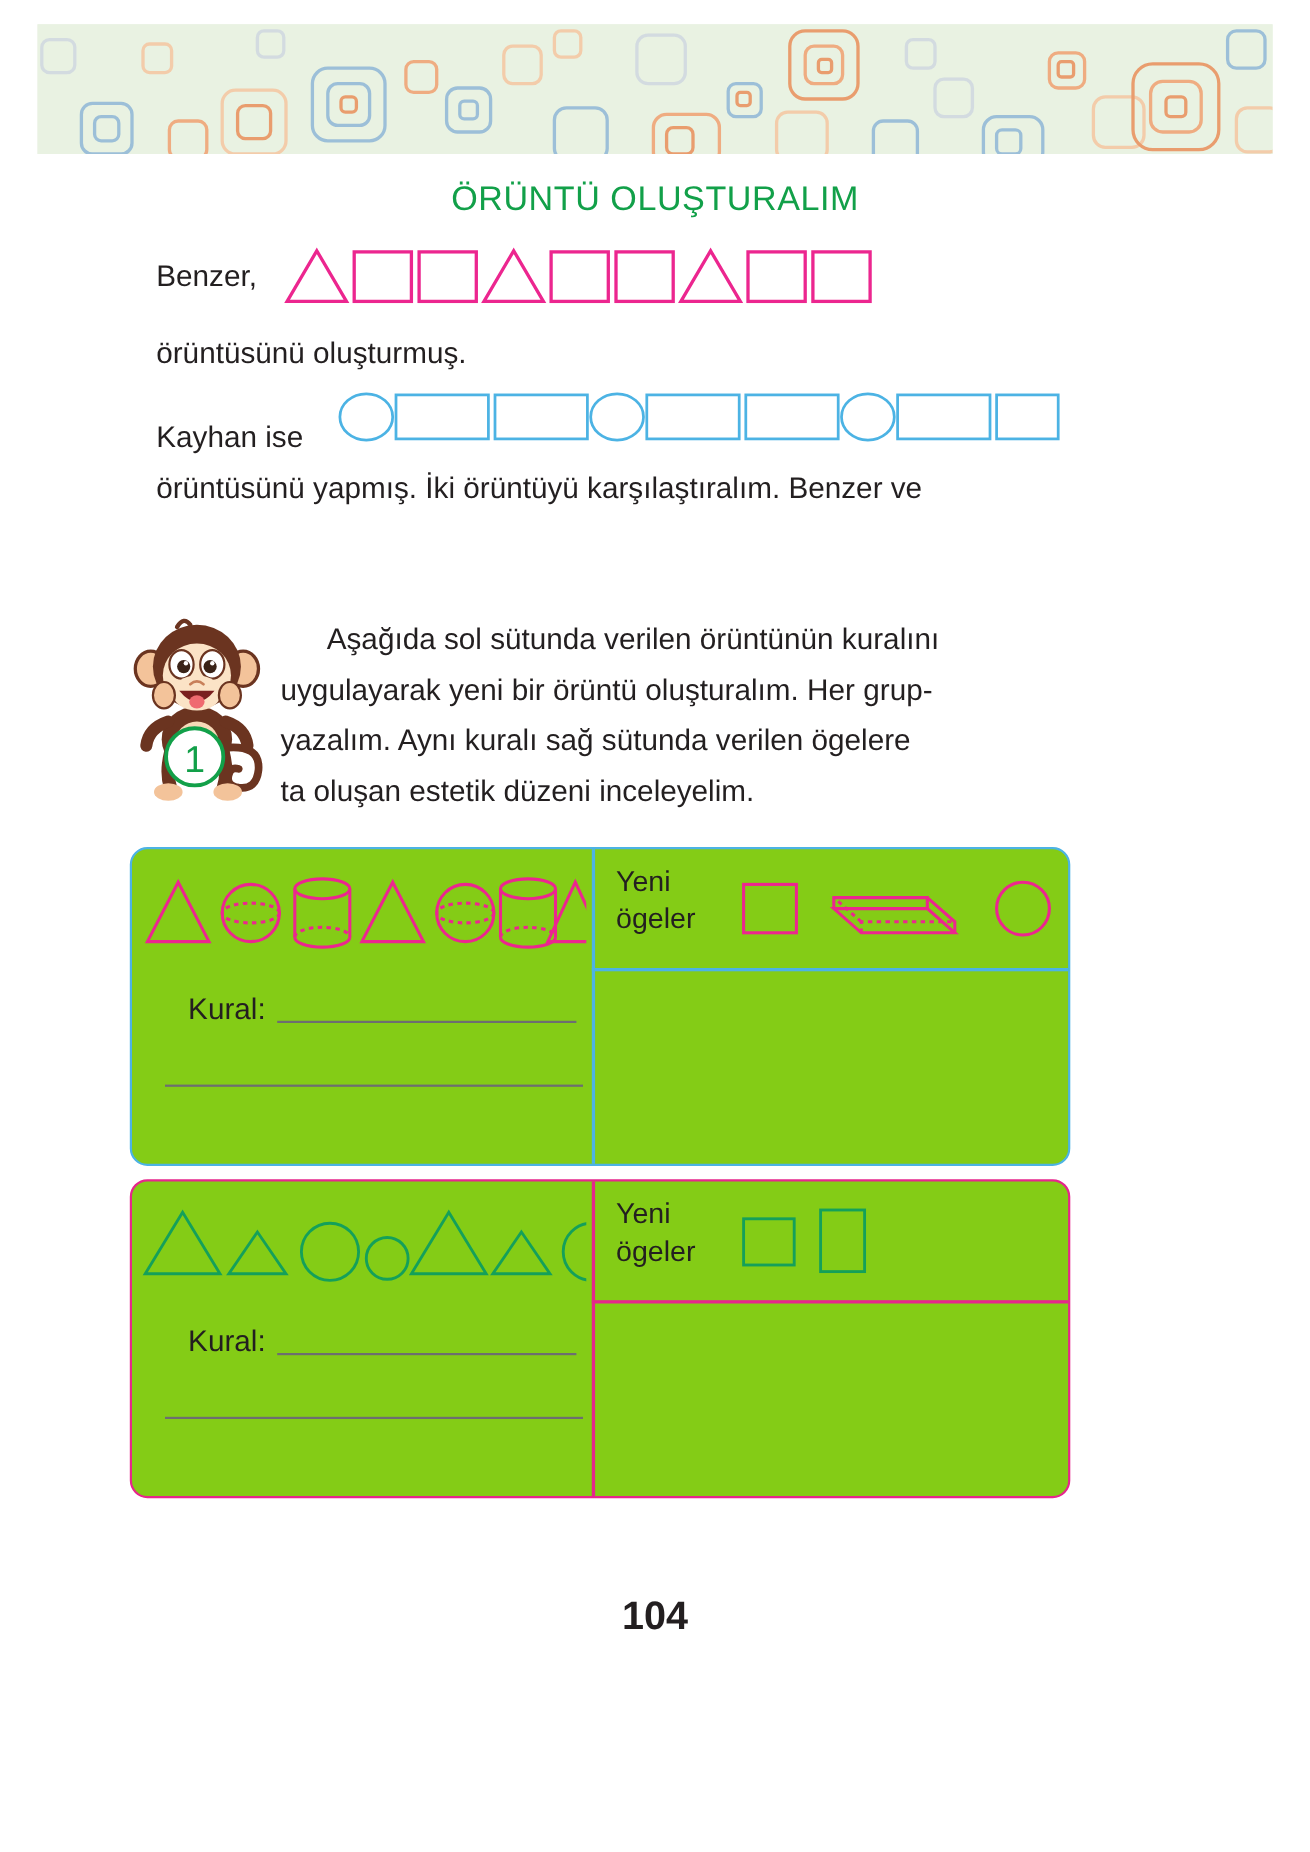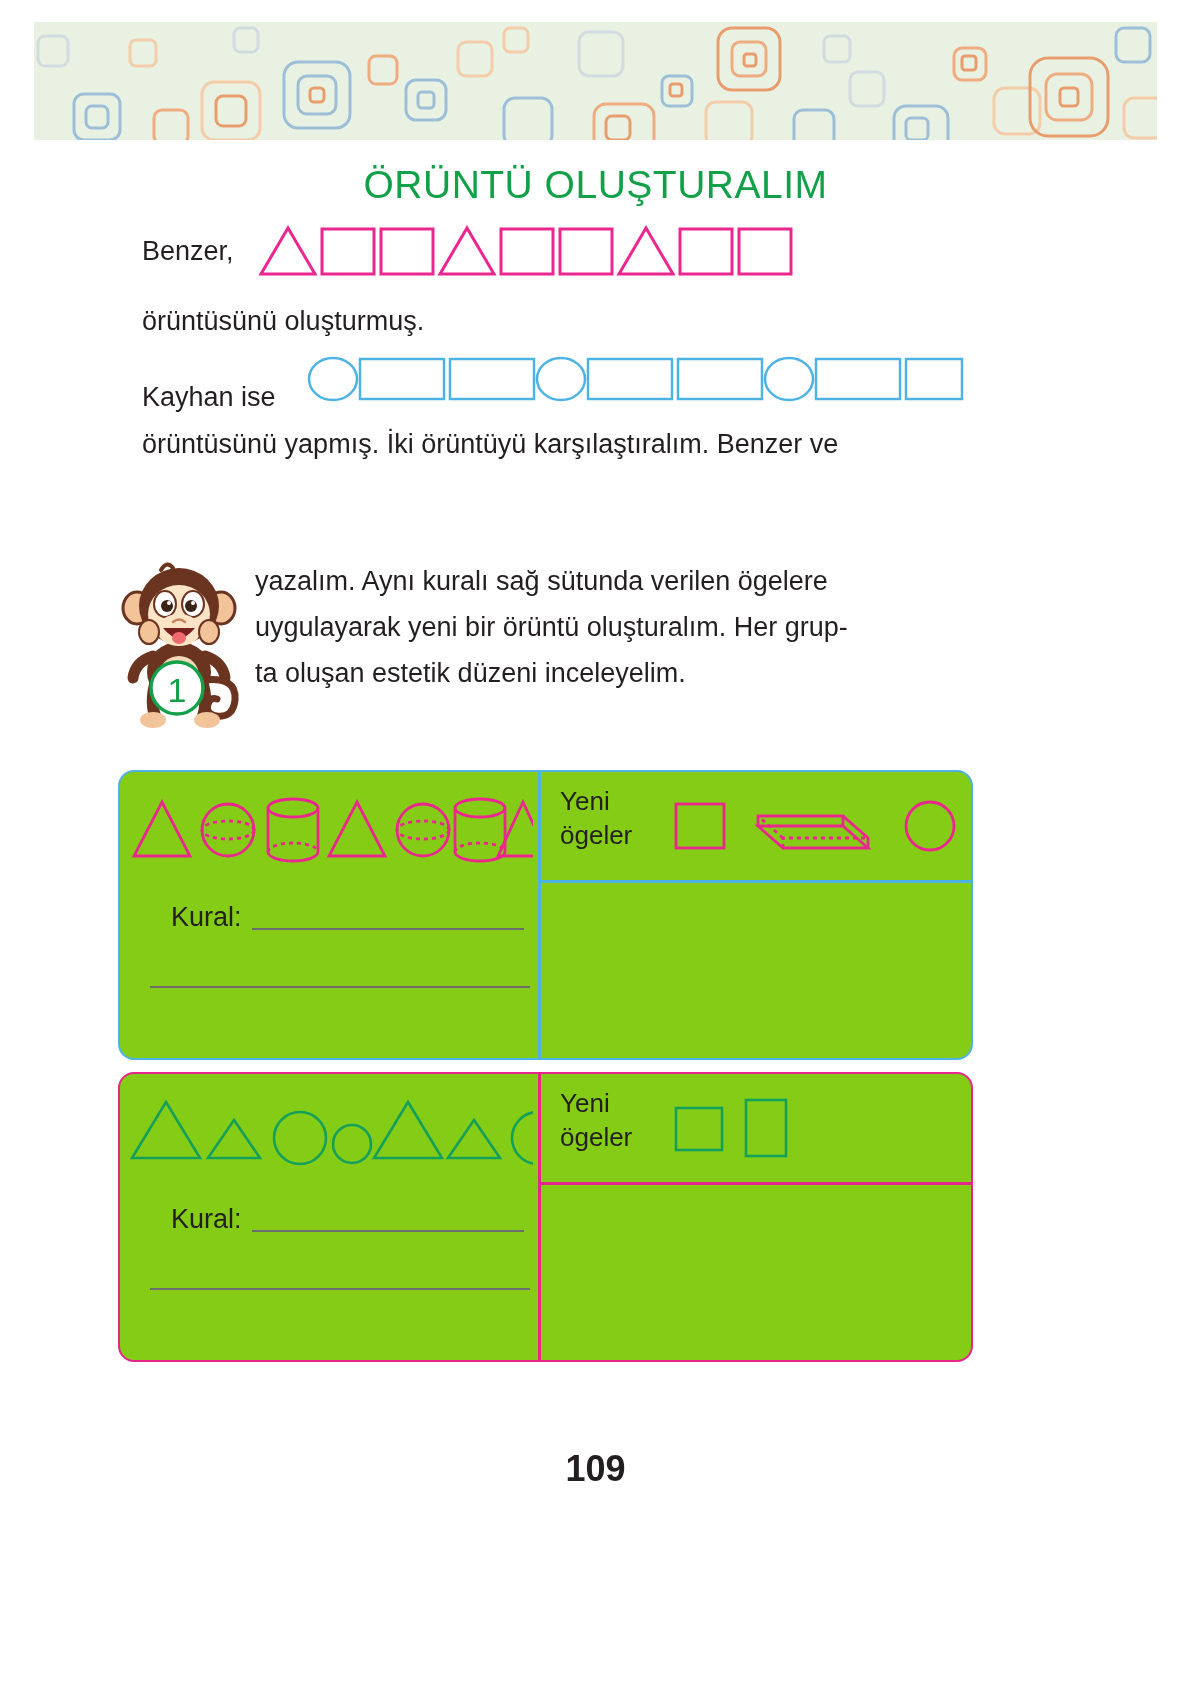--- a/index.html
+++ b/index.html
@@ -17,21 +17,21 @@
     width:1123px; height:118px;
     background:#e9f2e2;
     overflow:hidden;
   }
   .header-band svg { display:block; }
 
   
   .title {
     position:absolute; left:0; top:163px; width:1191px;
     text-align:center;
-    font-size:39px; letter-spacing:0.5px;
+    font-size:31px; letter-spacing:0.5px;
     color:#12a049;
     font-family:"Liberation Sans", sans-serif;
   }
 
   
   .txt { color:#231f20; font-size:27px; }
 
   .lbl-aysun { position:absolute; left:142px; top:236px; }
   .row-aysun { position:absolute; left:258px; top:222px; }
 
@@ -221,22 +221,23 @@
 
     <ellipse cx="34" cy="80" rx="10" ry="12" fill="#f3c39a" stroke="#6b3420" stroke-width="2"></ellipse>
     <ellipse cx="94" cy="80" rx="10" ry="12" fill="#f3c39a" stroke="#6b3420" stroke-width="2"></ellipse>
 
     <circle cx="62" cy="136" r="26" fill="#ffffff" stroke="#12a049" stroke-width="3.5"></circle>
     <text x="62" y="150" text-anchor="middle" font-family="Liberation Sans, sans-serif" font-size="34" fill="#12a049">1</text>
   </svg>
 </div>
 
 <div class="instr">
+  <div class="first">Aşağıda sol sütunda verilen örüntünün kuralını</div>
+  <div>uygulayarak yeni bir örüntü oluşturalım. Her grup-</div>
   <div>yazalım. Aynı kuralı sağ sütunda verilen ögelere</div>
-  <div>uygulayarak yeni bir örüntü oluşturalım. Her grup-</div>
   <div>ta oluşan estetik düzeni inceleyelim.</div>
 </div>
 
 <div class="ex-box ex1">
   <div class="divider-v"></div>
   <div class="divider-h"></div>
 
   <div class="pattern-cell">
     <svg width="405" height="90" viewBox="0 0 405 90">
       <g fill="none" stroke="#ec268f" stroke-width="2.8">
@@ -328,13 +329,13 @@
     </svg>
   </div>
 
   <div class="kural">
     <span class="kural-label">Kural:</span>
     <span class="kural-line kural-line-1"></span>
     <div class="kural-line-2"></div>
   </div>
 </div>
 
-<div class="pageno">109</div>
+<div class="pageno">104</div>
 
 </body></html>

